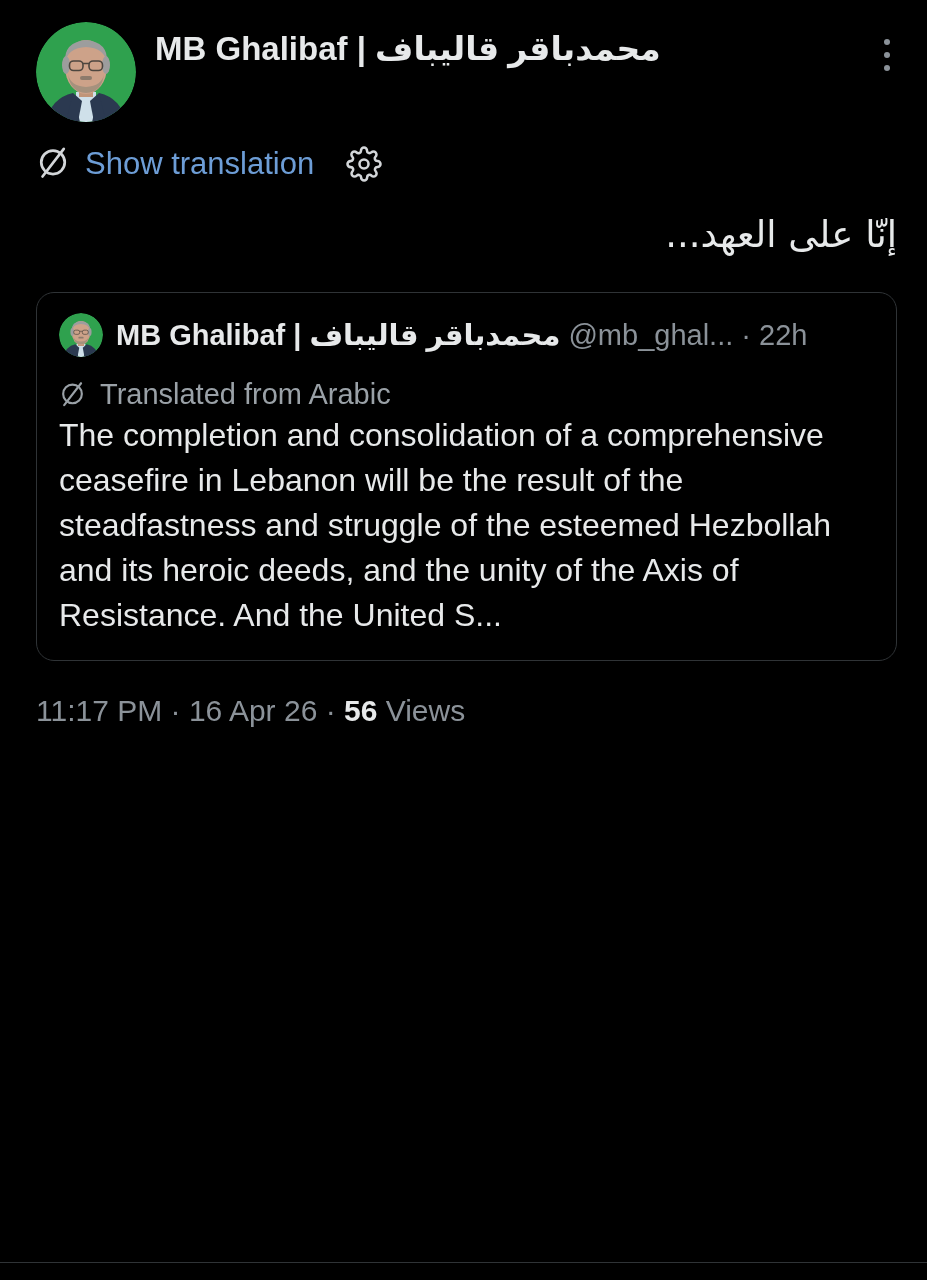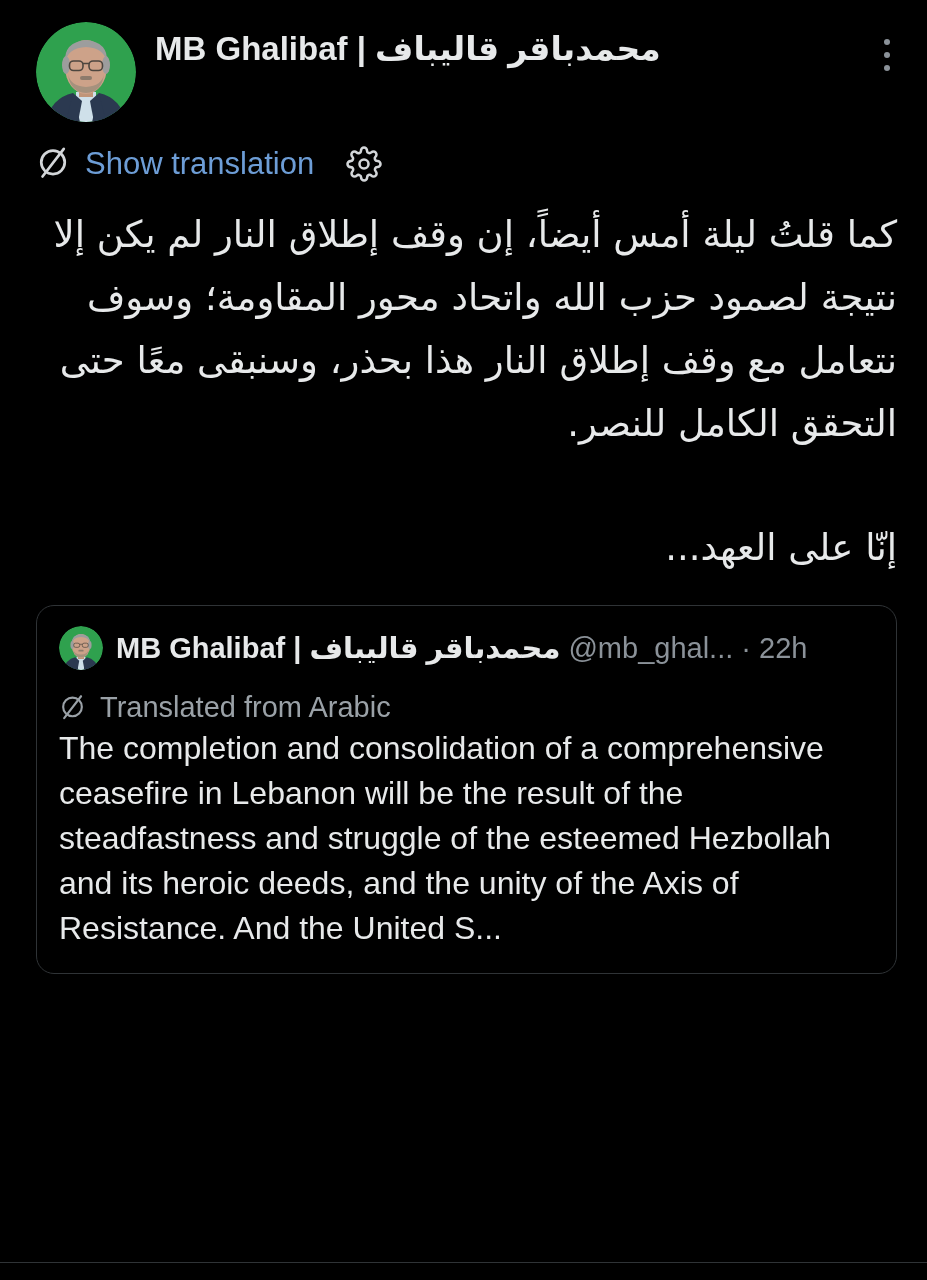--- a/index.html
+++ b/index.html
@@ -122,21 +122,20 @@
     <span class="show-translation-label">Show translation</span>
     <span class="settings-btn">
       <svg class="icon-light" viewBox="0 0 24 24" fill="none" stroke="currentColor" stroke-width="1.7" stroke-linecap="round" stroke-linejoin="round">
         <circle cx="12" cy="12" r="3"></circle>
         <path d="M19.4 15a1.65 1.65 0 0 0 .33 1.82l.06.06a2 2 0 0 1 0 2.83 2 2 0 0 1-2.83 0l-.06-.06a1.65 1.65 0 0 0-1.82-.33 1.65 1.65 0 0 0-1 1.51V21a2 2 0 0 1-2 2 2 2 0 0 1-2-2v-.09A1.65 1.65 0 0 0 9 19.4a1.65 1.65 0 0 0-1.82.33l-.06.06a2 2 0 0 1-2.83 0 2 2 0 0 1 0-2.83l.06-.06a1.65 1.65 0 0 0 .33-1.82 1.65 1.65 0 0 0-1.51-1H3a2 2 0 0 1-2-2 2 2 0 0 1 2-2h.09A1.65 1.65 0 0 0 4.6 9a1.65 1.65 0 0 0-.33-1.82l-.06-.06a2 2 0 0 1 0-2.83 2 2 0 0 1 2.83 0l.06.06a1.65 1.65 0 0 0 1.82.33H9a1.65 1.65 0 0 0 1-1.51V3a2 2 0 0 1 2-2 2 2 0 0 1 2 2v.09a1.65 1.65 0 0 0 1 1.51 1.65 1.65 0 0 0 1.82-.33l.06-.06a2 2 0 0 1 2.83 0 2 2 0 0 1 0 2.83l-.06.06a1.65 1.65 0 0 0-.33 1.82V9a1.65 1.65 0 0 0 1.51 1H21a2 2 0 0 1 2 2 2 2 0 0 1-2 2h-.09a1.65 1.65 0 0 0-1.51 1z"></path>
       </svg>
     </span>
   </div>
 
   <div class="tweet-body">
-    <p>كما قلتُ ليلة أمس أيضاً، إن وقف إطلاق النار لم يكن إلا نتيجة لصمود حزب الله واتحاد محور المقاومة؛ وسوف نتعامل مع وقف إطلاق النار هذا بحذر، وسنبقى معًا حتى التحقق الكامل للنصر.</p>
     <p>إنّا على العهد...</p>
   </div>
 
   <div class="quote-card">
     <div class="quote-header">
       <div class="quote-avatar">
         <svg viewBox="0 0 100 100">
             <use href="#avatar-art"></use>
           </svg>
       </div>
@@ -149,16 +148,24 @@
     </div>
     <div class="translated-row">
       <svg class="translate-icon-sm icon-mid" viewBox="0 0 24 24">
           <use href="#translate-glyph"></use>
         </svg>
       <span class="translated-label">Translated from Arabic</span>
     </div>
     <div class="quote-text">The completion and consolidation of a comprehensive ceasefire in Lebanon will be the result of the steadfastness and struggle of the esteemed Hezbollah and its heroic deeds, and the unity of the Axis of Resistance. And the United S...</div>
   </div>
 
+  <div class="meta-row">
+    <span>11:17 PM</span>
+    <span>·</span>
+    <span>16 Apr 26</span>
+    <span>·</span>
+    <span class="views-count">56</span>
+    <span>Views</span>
+  </div>
 
 </div>
 
 <div class="divider"></div>
 
 </body></html>

